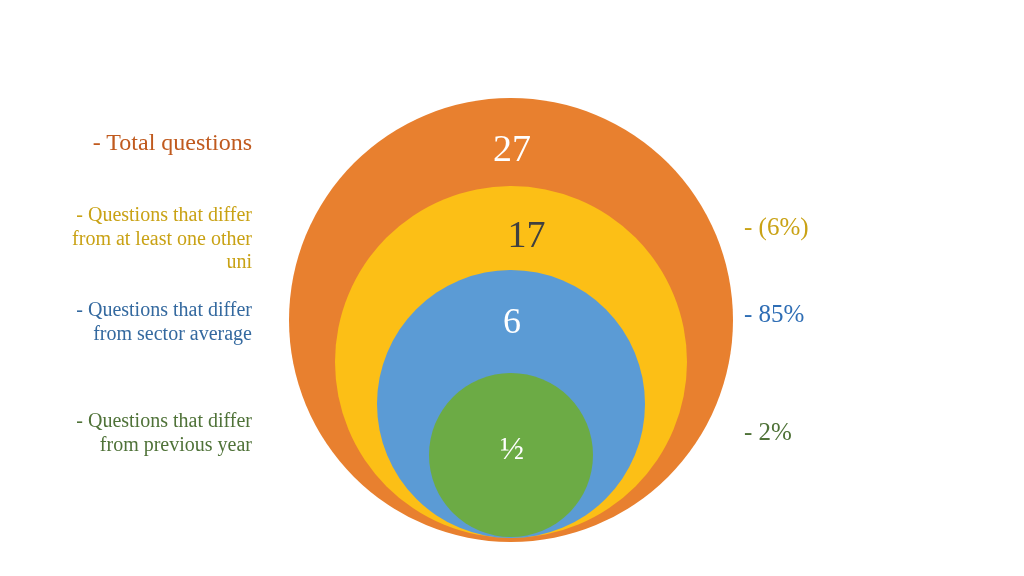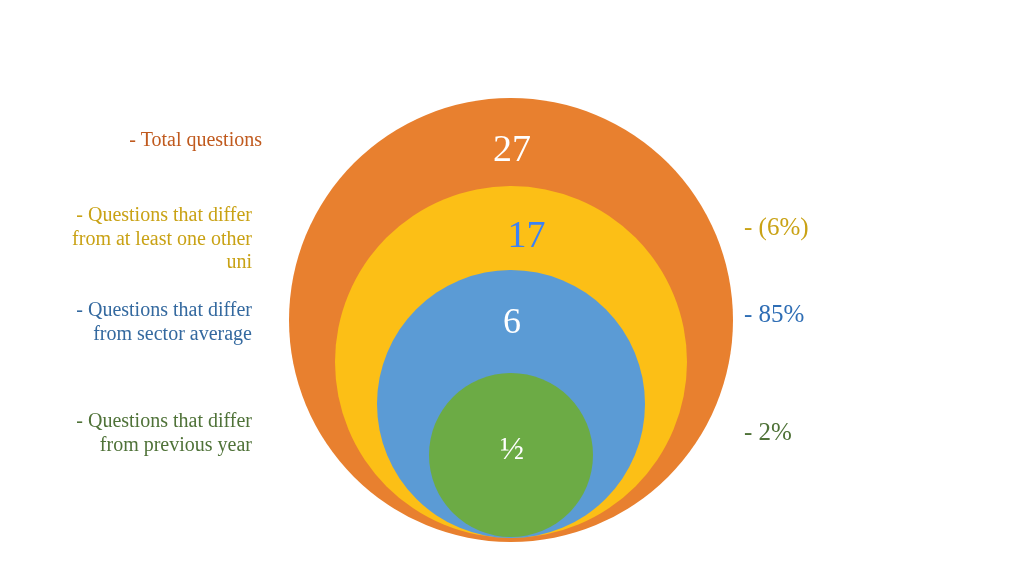--- a/index.html
+++ b/index.html
@@ -20,24 +20,24 @@
 
   
   .left-label {
     position: absolute;
     text-align: right;
     line-height: 1.18;
     font-family: "Liberation Serif", serif;
     white-space: pre-line;
   }
   #label-total {
-    left: 40px;
+    left: 30px;
     top: 128px;
     width: 222px;
-    font-size: 20px;
+    font-size: 24px;
     color: #C05A1E;
   }
   #label-atleast {
     left: 30px;
     top: 203px;
     width: 222px;
     font-size: 20px;
     color: #C9A215;
   }
   #label-sector {
@@ -161,21 +161,21 @@
     <div class="circle" id="circle-orange" style="background: rgb(232, 128, 47);"></div>
 
     <div class="circle" id="circle-gold" style="background: rgb(252, 191, 22);"></div>
 
     <div class="circle" id="circle-blue" style="background: rgb(91, 155, 213);"></div>
 
     <div class="circle" id="circle-green" style="background: rgb(108, 171, 69);"></div>
 
     <div class="circle-value" id="value-27" style="color: rgb(255, 255, 255);">27</div>
 
-    <div class="circle-value" id="value-17" style="color: #3b82f6; padding-left: 29px;">17</div>
+    <div class="circle-value" id="value-17" style="color: #404040; padding-left: 29px;">17</div>
 
     <div class="circle-value" id="value-6" style="color: rgb(255, 255, 255);">6</div>
 
     <div class="circle-value" id="value-half" style="color: rgb(255, 255, 255);">½</div>
   </div>
 
   <div class="right-label" id="pct-gold" style="color: rgb(201, 162, 21);">- (6%)</div>
 
   <div class="right-label" id="pct-blue" style="color: rgb(47, 110, 181);">- 85%</div>
 

